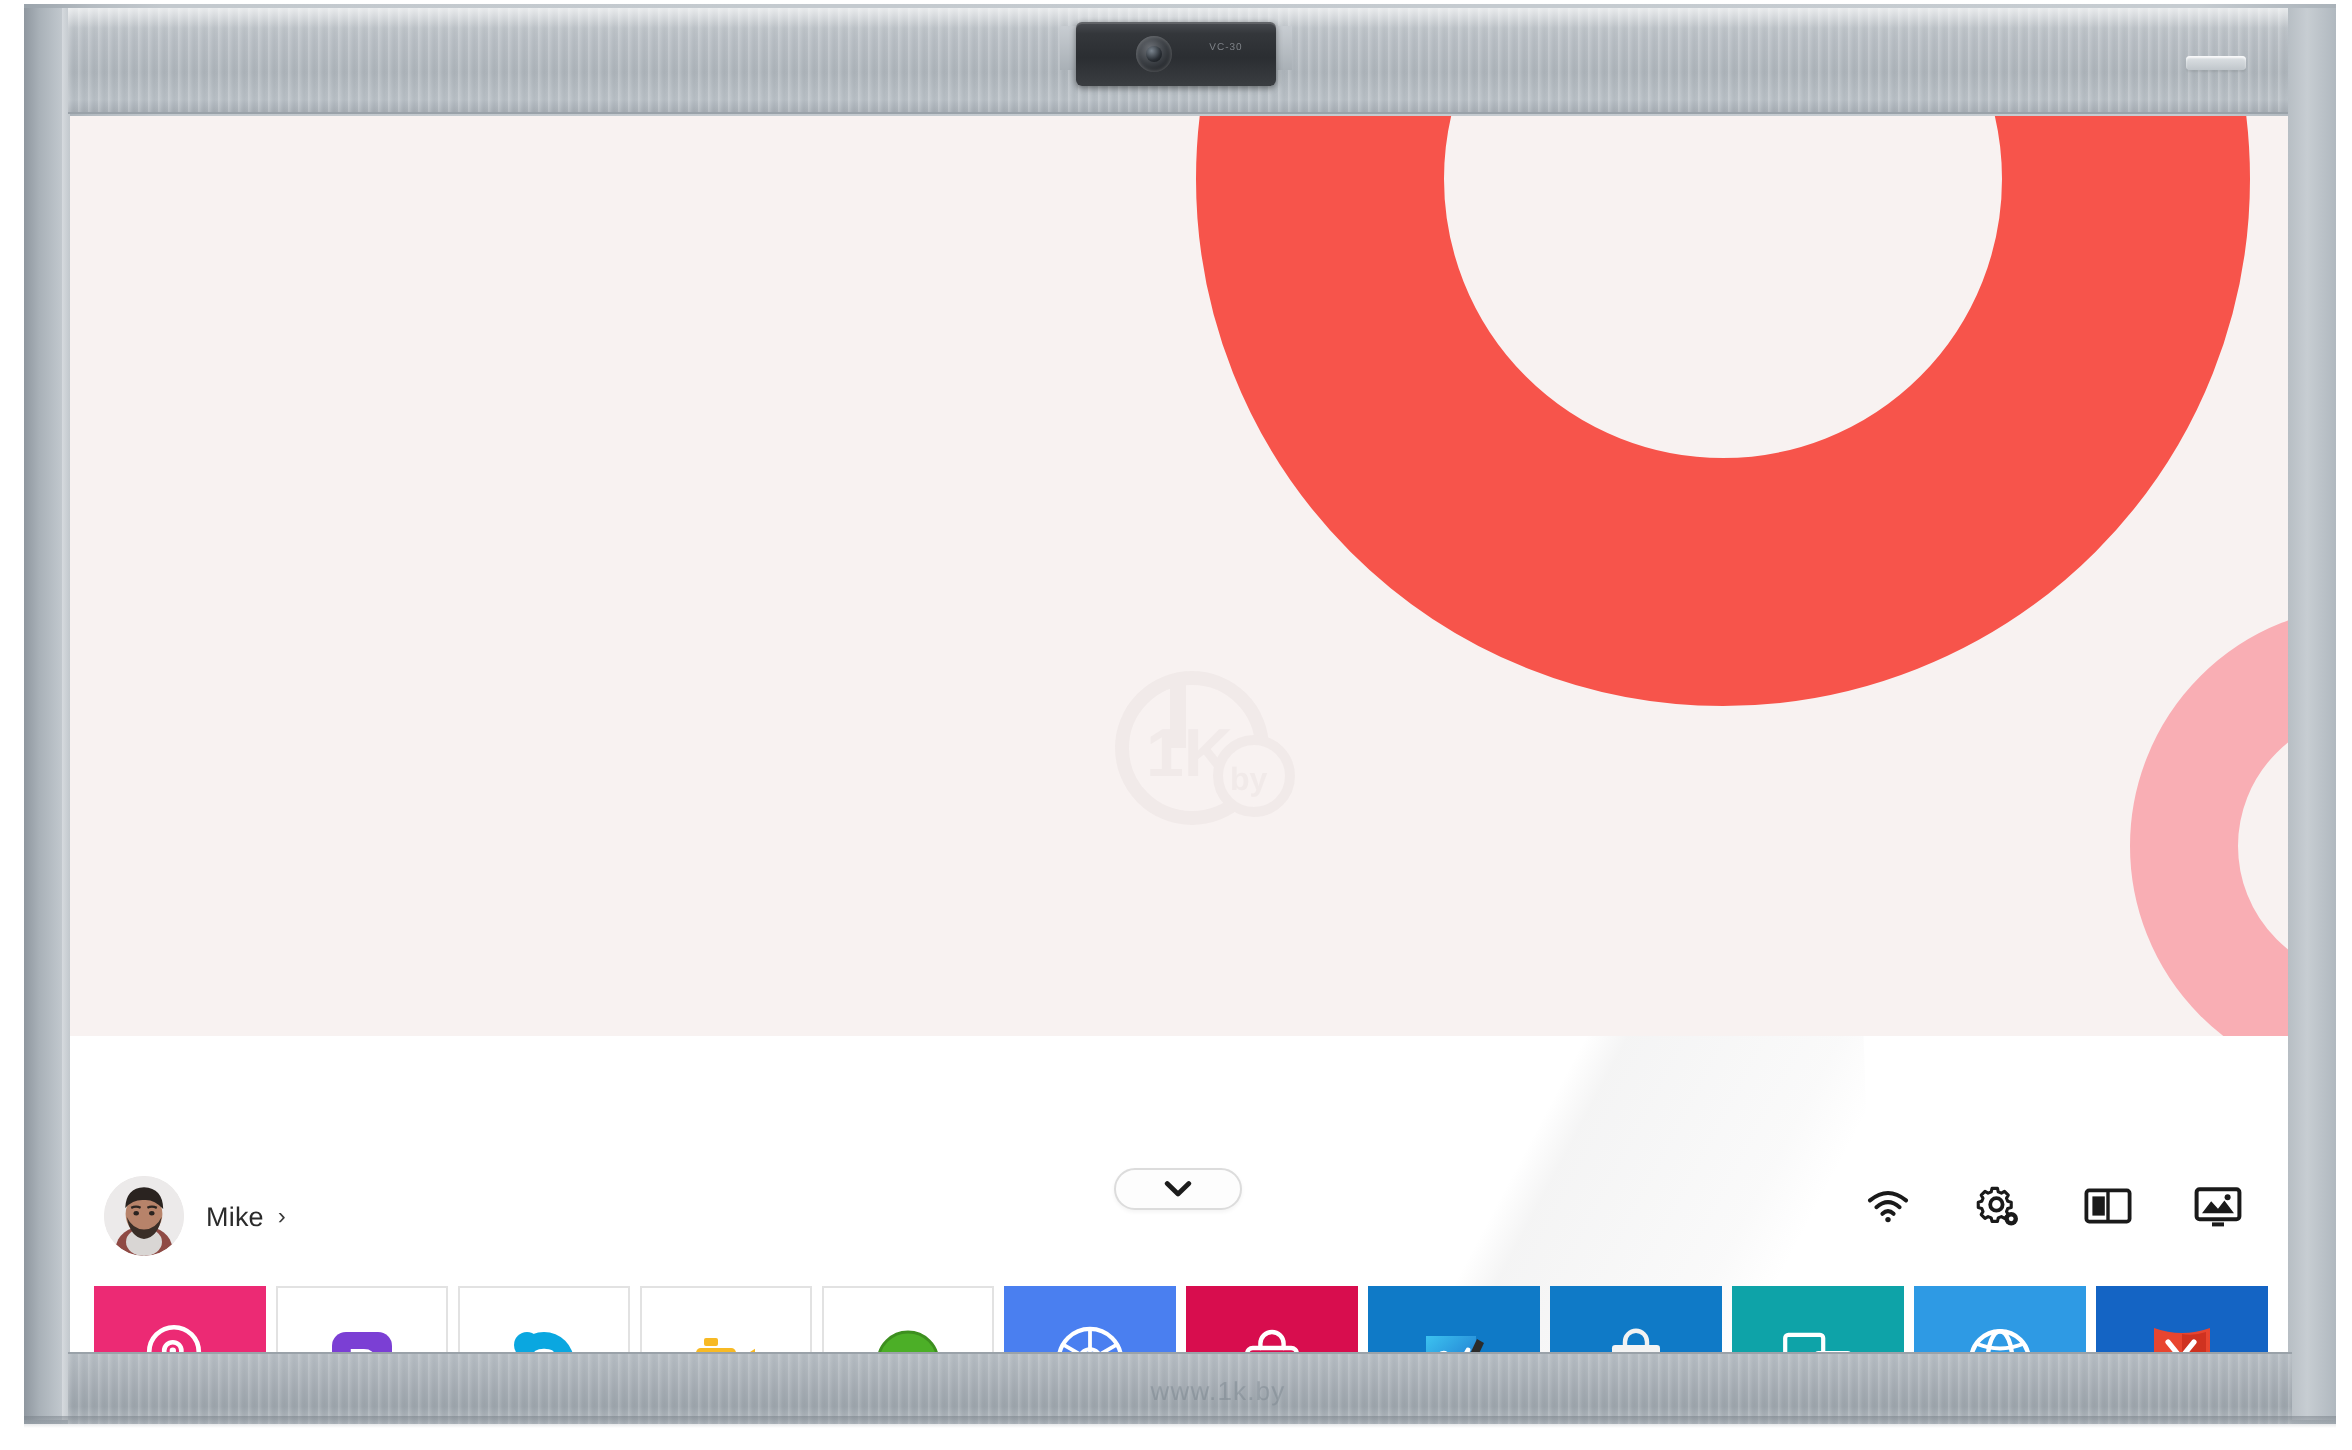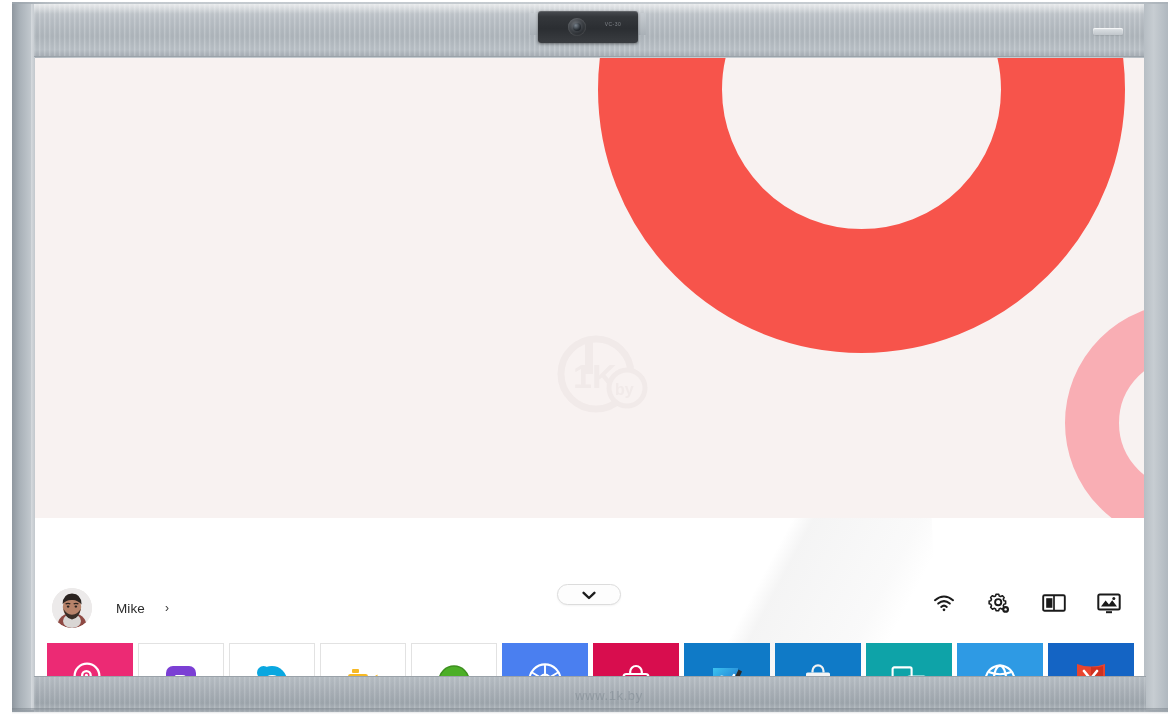--- a/index.html
+++ b/index.html
@@ -195,21 +195,21 @@
     width: 300px; height: 230px;
     background: linear-gradient(120deg, rgba(0,0,0,0) 40%, rgba(150,150,152,0.10) 45%, rgba(150,150,152,0.05) 70%, rgba(0,0,0,0) 78%);
     transform: rotate(-2deg);
     pointer-events: none;
   }
 
   
   .profile {
     position: absolute;
     left: 17px; top: 70px;
-    display: flex; align-items: center; gap: 24px;
+    display: flex; align-items: center; gap: 11px;
   }
   .avatar {
     width: 40px; height: 40px;
     border-radius: 50%;
     overflow: hidden;
     background: #e9e6e5;
     position: relative;
     flex: 0 0 auto;
   }
   .avatar svg { display: block; }

